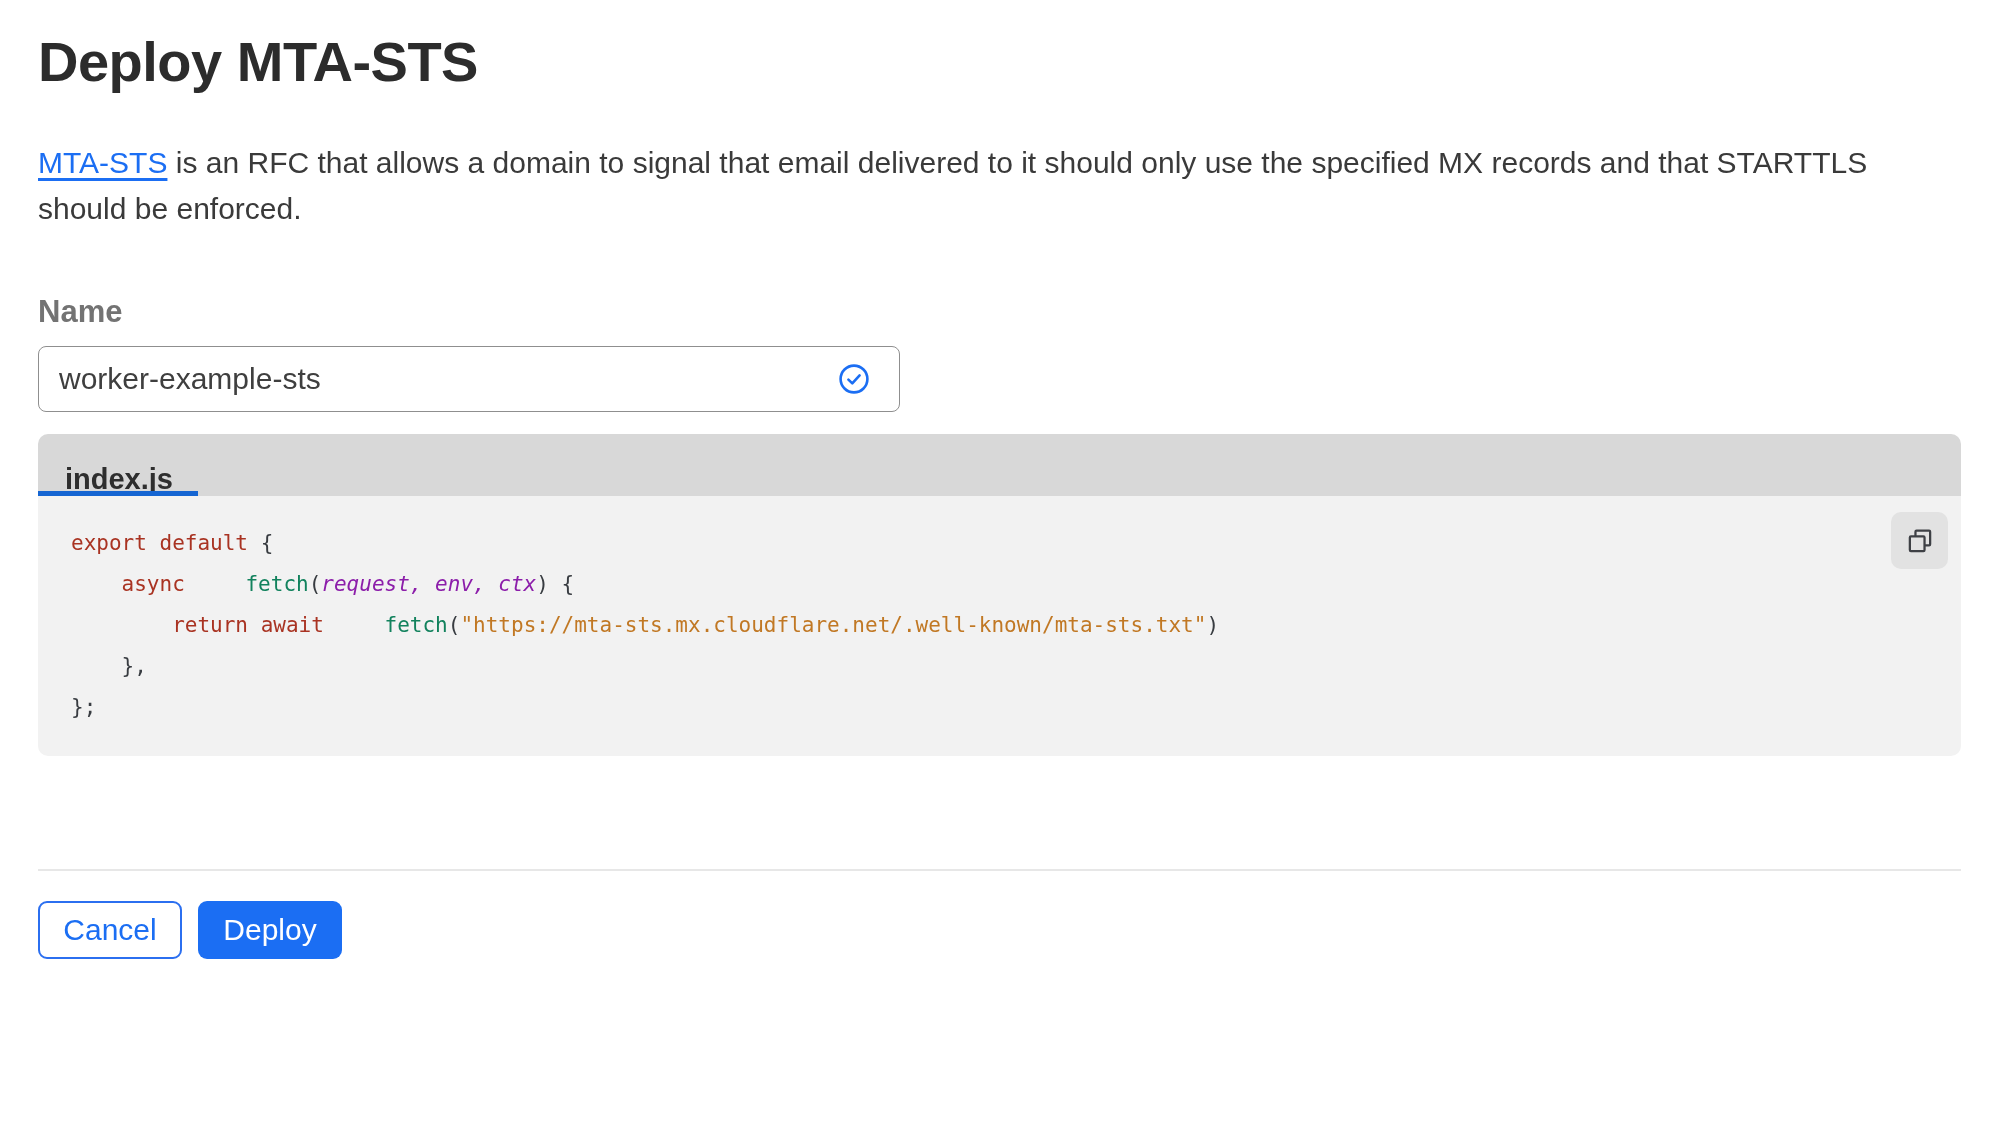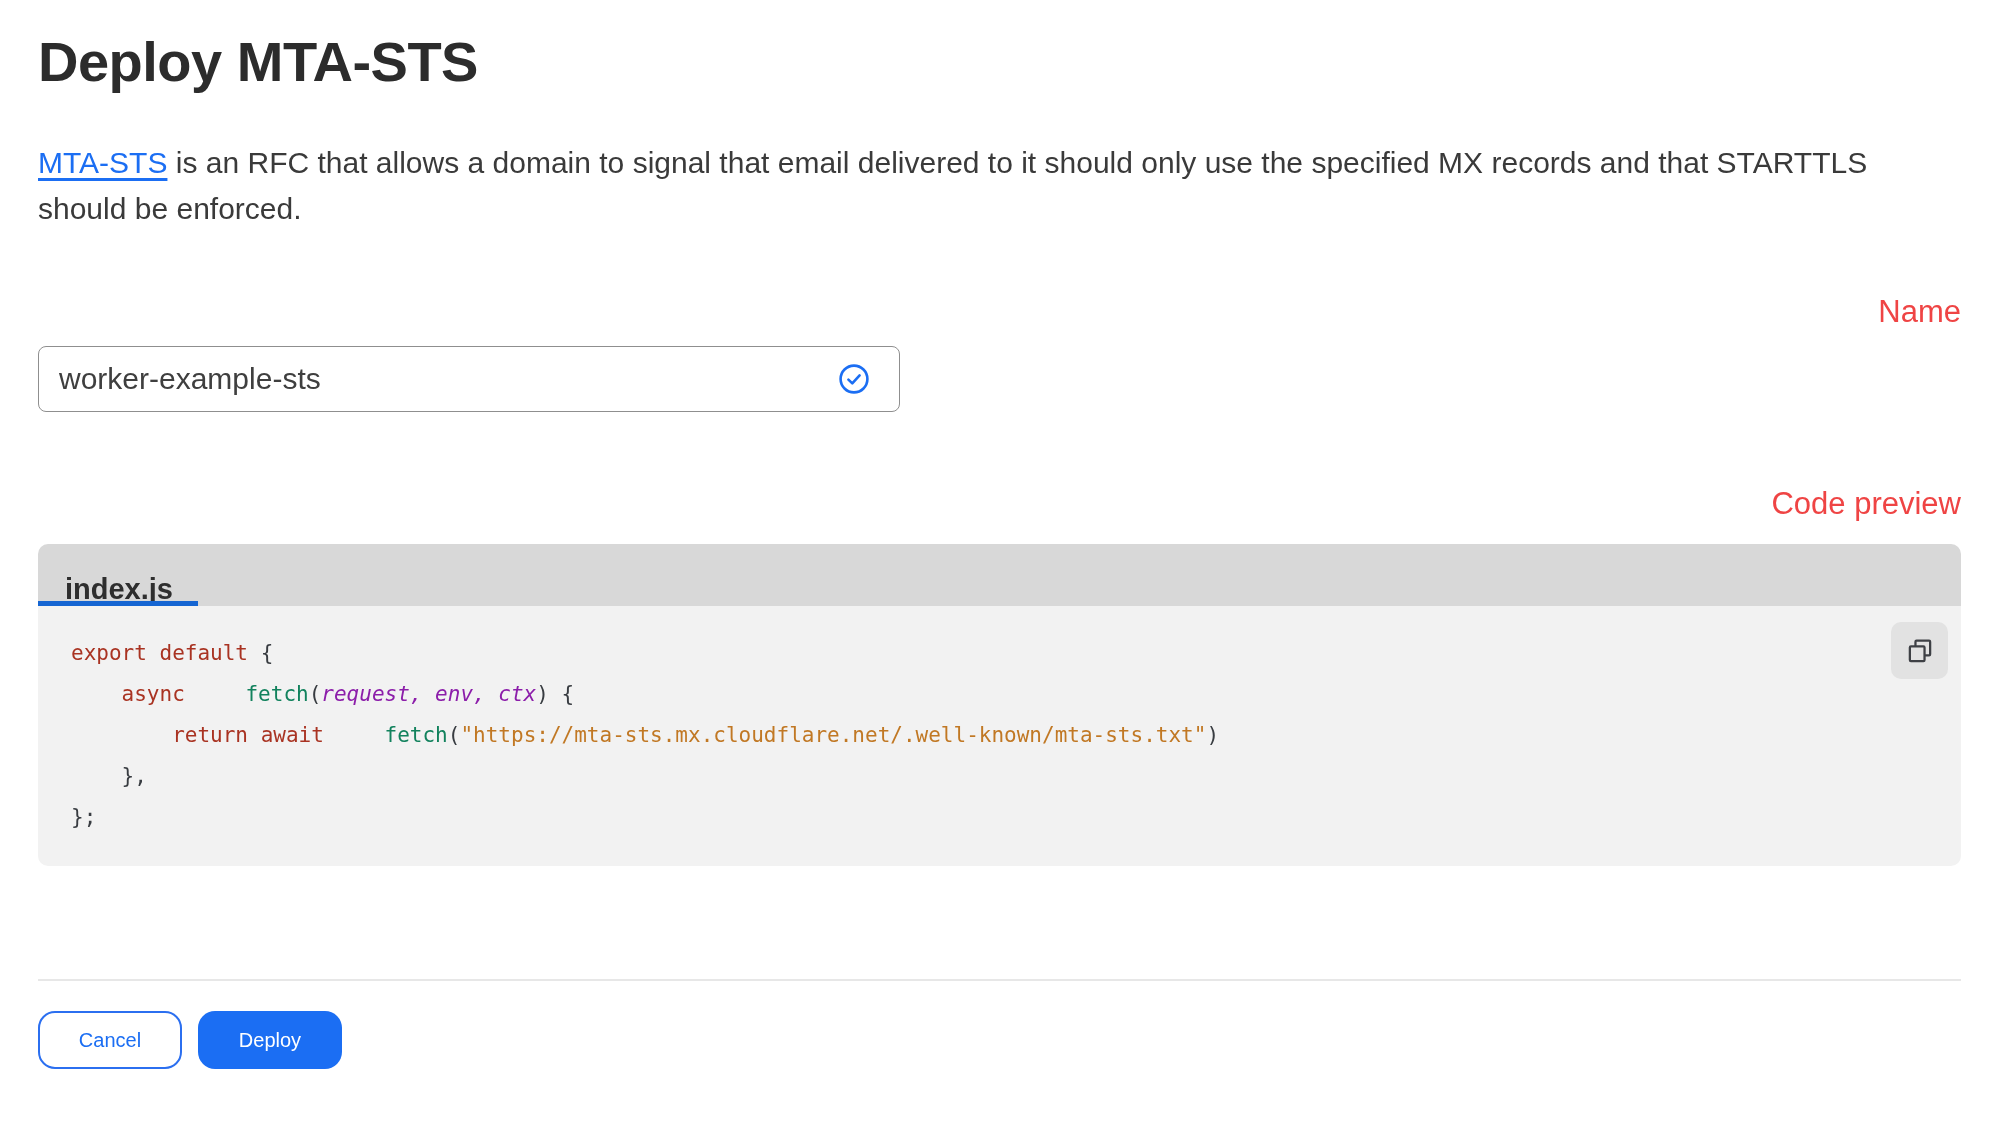--- a/index.html
+++ b/index.html
@@ -37,23 +37,22 @@
   }
   .description a{
     color:var(--accent-blue);
     text-decoration:underline;
     text-underline-offset:5px;
   }
   .field-label{
     margin-top:62px;
     font-size:31px;
     line-height:36px;
-    font-weight:400;
-    color:#ef4444;
-    text-align:right;
+    font-weight:700;
+    color:#737373;
   }
   .input-wrap{
     margin-top:16px;
     width:862px;
     height:66px;
     border:1.5px solid #8f8f8f;
     border-radius:8px;
     background:#fff;
     display:flex;
     align-items:center;
@@ -149,23 +148,23 @@
     justify-content:space-between;
   }
   .footer-note{
     font-size:28px;
     color:#5c5c5c;
   }
   .footer-actions{display:flex;align-items:center;gap:16px;}
   .btn{
     width:144px;
     height:58px;
-    border-radius:17px;
+    border-radius:9px;
     font-family:"Liberation Sans", sans-serif;
-    font-size:20px;
+    font-size:30px;
     display:flex;
     align-items:center;
     justify-content:center;
     cursor:pointer;
   }
   .btn-outline{
     background:#ffffff;
     border:2px solid #2b6ff0;
     color:var(--accent-blue);
   }
@@ -189,21 +188,20 @@
   <div class="input-wrap">
     <input class="text-input" type="text" value="worker-example-sts" style="">
     <span class="valid-icon">
       <svg width="32" height="32" viewBox="0 0 32 32" fill="none">
         <circle cx="16" cy="16" r="13.4" stroke="#1b6ef3" stroke-width="2.6"></circle>
         <path d="M10.4 16.6 L14.3 20.4 L21.6 12.4" stroke="#1b6ef3" stroke-width="2.6" stroke-linecap="round" stroke-linejoin="round"></path>
       </svg>
     </span>
   </div>
 
-  <div class="field-label code-label">Code preview</div>
 
   <div class="code-block">
     <div class="tabbar">
       <div class="tab">
         <span class="tab-label">index.js</span>
         <span class="tab-underline"></span>
       </div>
     </div>
     <div class="code-area">
       <pre class="code"><div class="code-line"><span class="tok-keyword">export</span><span class="tok-plain"> </span><span class="tok-keyword">default</span><span class="tok-plain"> {</span></div><div class="code-line"><span class="tok-plain">    </span><span class="tok-keyword">async</span><span class="tok-plain"> </span><span class="tok-function">fetch</span><span class="tok-plain">(</span><span class="tok-param">request, env, ctx</span><span class="tok-plain">) {</span></div><div class="code-line"><span class="tok-plain">        </span><span class="tok-keyword">return</span><span class="tok-plain"> </span><span class="tok-keyword">await</span><span class="tok-plain"> </span><span class="tok-function">fetch</span><span class="tok-plain">(</span><span class="tok-string">"https://mta-sts.mx.cloudflare.net/.well-known/mta-sts.txt"</span><span class="tok-plain">)</span></div><div class="code-line"><span class="tok-plain">    },</span></div><div class="code-line"><span class="tok-plain">};</span></div></pre>

